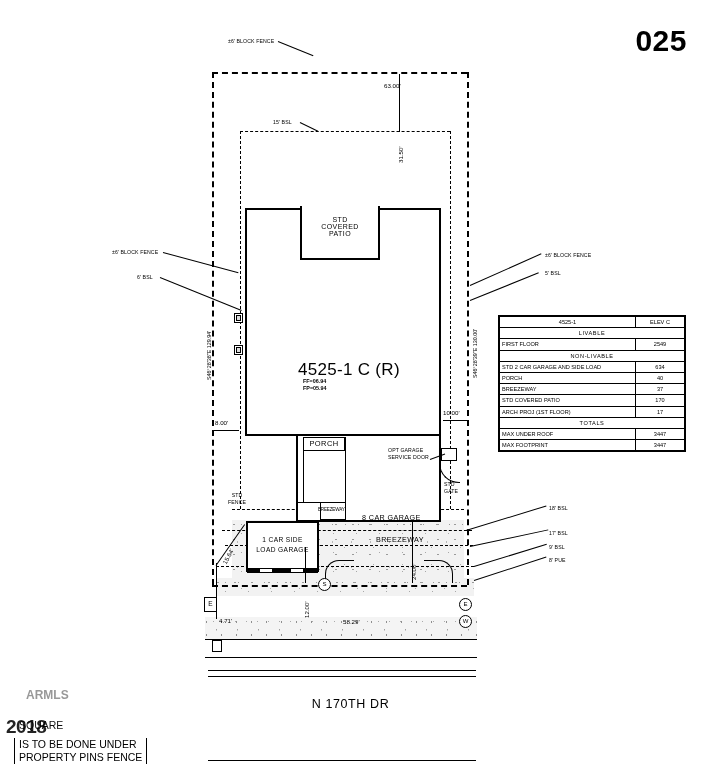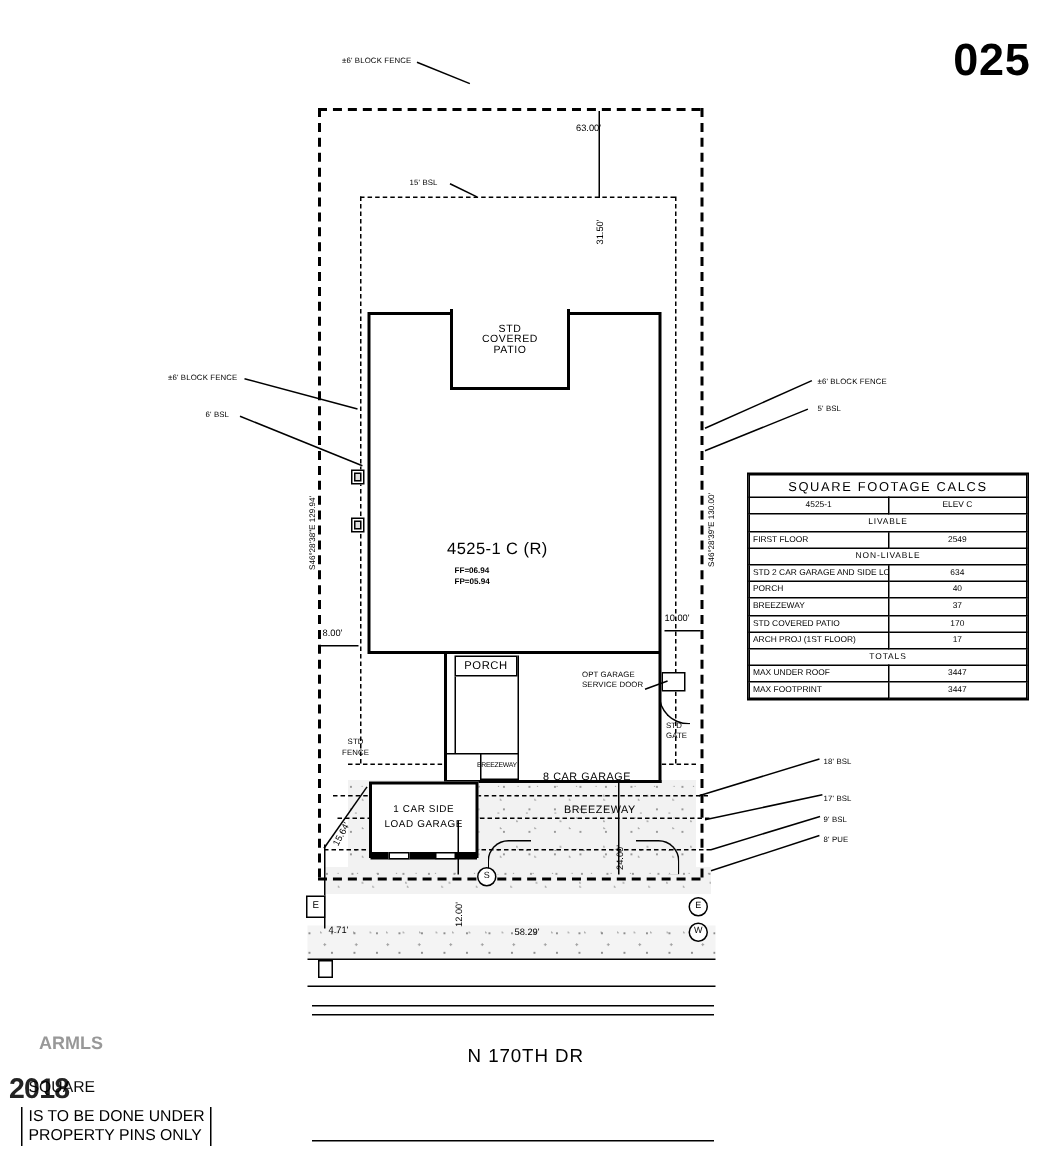--- a/index.html
+++ b/index.html
@@ -53,21 +53,21 @@
     font-size: 6.2px;
     white-space: nowrap;
   }
   .room {
     font-size: 7px;
     letter-spacing: .4px;
     white-space: nowrap;
     text-align: center;
   }
   .plan-title {
-    font-size: 11px;
+    font-size: 17px;
     letter-spacing: .3px;
     white-space: nowrap;
   }
   .ff {
     font-size: 5.4px;
     font-weight: bold;
     line-height: 1.35;
     white-space: nowrap;
   }
   .rot90 { transform: rotate(-90deg); transform-origin: left top; }
@@ -385,23 +385,20 @@
   <div class="abs solid-h" style="left:205px; top:657px; width:272px;"></div>
   <div class="abs solid-h" style="left:208px; top:670px; width:268px;"></div>
   <div class="abs solid-h" style="left:208px; top:676px; width:268px;"></div>
   <div class="abs solid-h" style="left:208px; top:760px; width:268px;"></div>
 
   <div id="street-label">N 170TH DR</div>
 
   <div id="sqft-table">
     <table>
       <tbody>
-          <tr>
-        <td class="hdr" colspan="2">SQUARE FOOTAGE CALCS</td>
-      </tr>
       <tr>
         <td class="c">4525-1</td>
         <td class="c colv">ELEV C</td>
       </tr>
 
       <tr>
         <td class="sect" colspan="2">LIVABLE</td>
       </tr>
       <tr>
         <td class="l">FIRST FLOOR</td>
@@ -445,16 +442,16 @@
       </tr>
     </tbody>
       </table>
   </div>
 
   <div id="watermark">2018</div>
   <div id="armls-mark">ARMLS</div>
   <div id="stake-note">
     <div style="position:absolute; left:4px; top:-19px; opacity:.95;">SQUARE</div>
     <div>IS TO BE DONE UNDER</div>
-    <div>PROPERTY PINS ONLY</div>
+    <div>PROPERTY PINS FENCE</div>
   </div>
 
 </div>
 
 </body></html>

